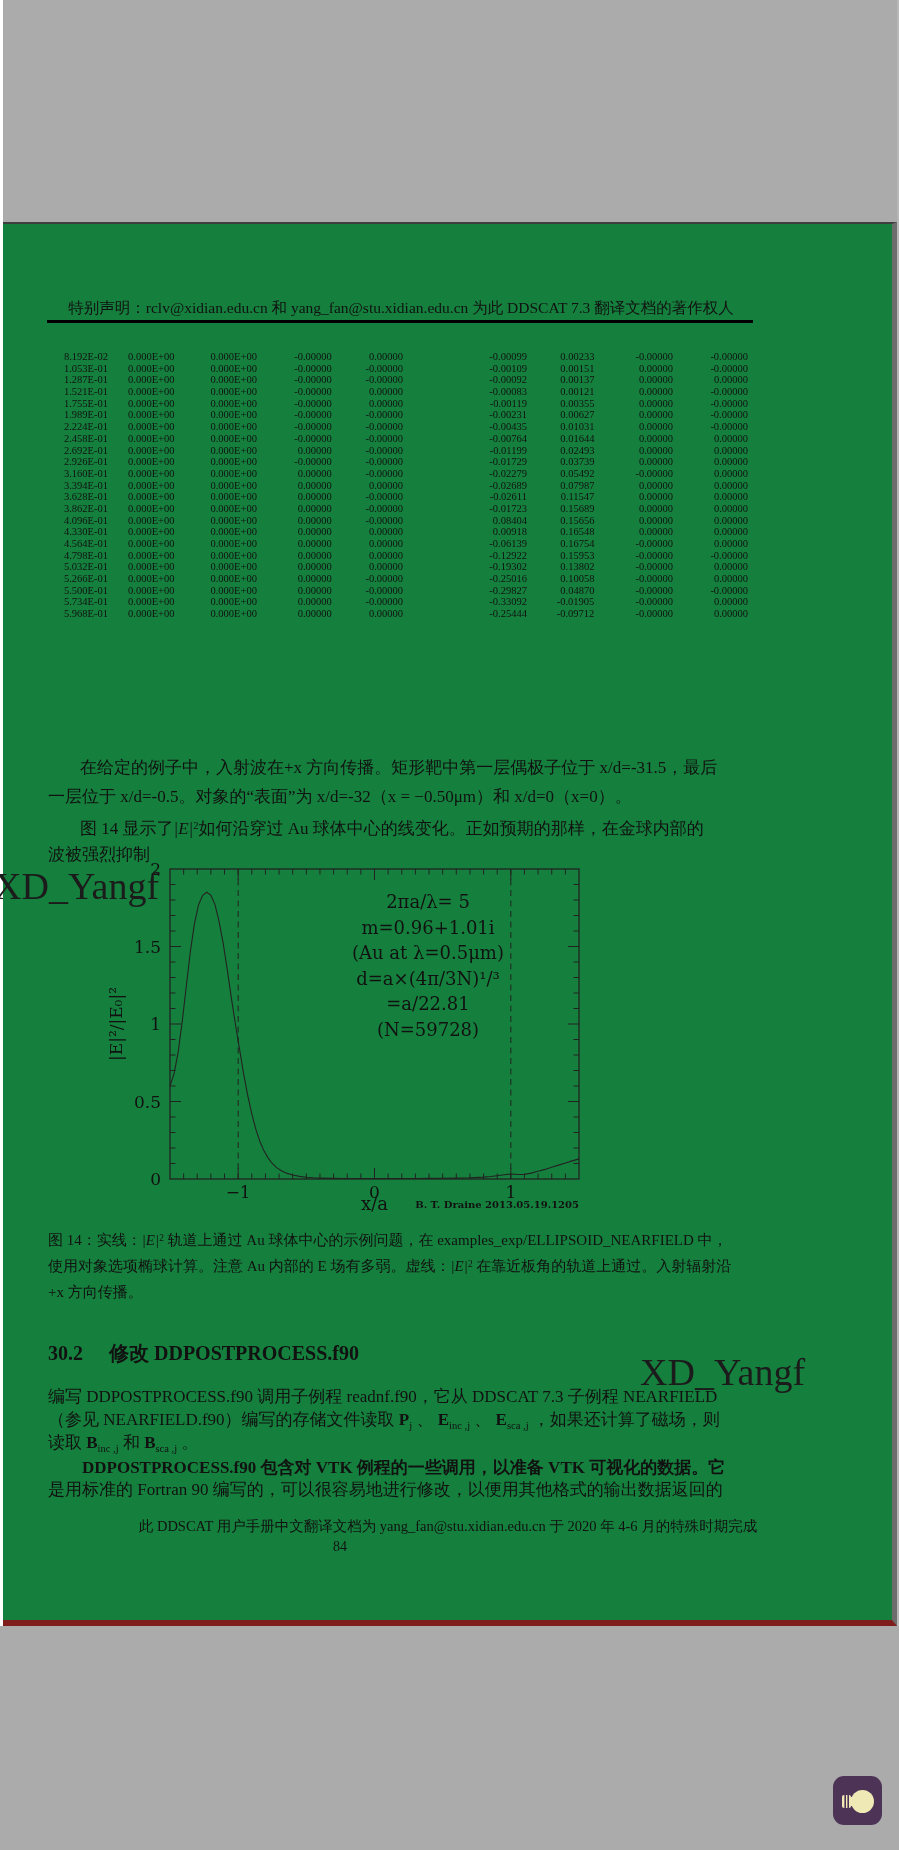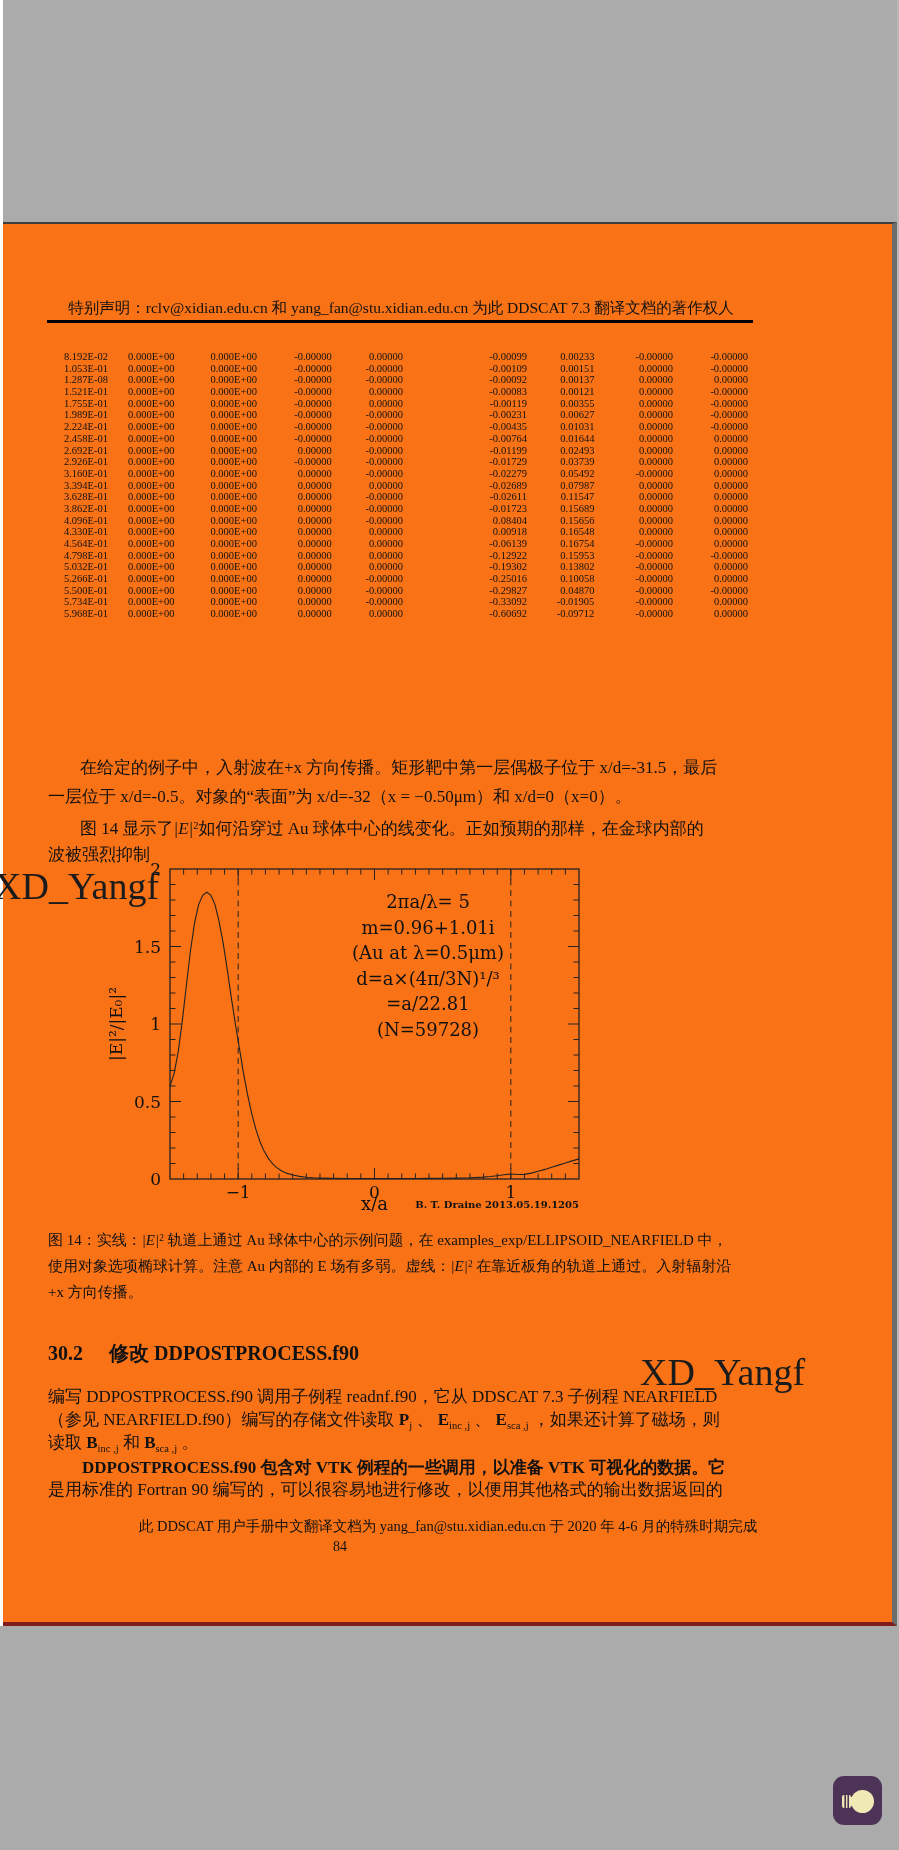--- a/index.html
+++ b/index.html
@@ -7,22 +7,22 @@
     width:899px;height:1850px;position:relative;overflow:hidden;
     background:#ababab;
     font-family:"Liberation Serif", serif;
     color:#111;
   }
   .edge-strip{position:absolute;top:0;height:1626px;}
   .edge-strip.left{left:0;width:3px;background:#ffffff;}
   .edge-strip.right{right:0;width:2px;background:#b7b7b7;}
   .page{
     position:absolute;left:3px;top:222px;width:894px;height:1404px;
-    background:#f97316;box-sizing:border-box;
-    border-top:2px solid #3e3e3e;border-bottom:4px solid #7f1d1d;
+    background:#15803d;box-sizing:border-box;
+    border-top:2px solid #3e3e3e;border-bottom:6px solid #7f1d1d;
     border-right:5px solid #6d6d6d;
   }
   .abs{position:absolute;white-space:nowrap;}
   .hdr-notice{left:44px;top:74px;width:708px;text-align:center;font-size:15.5px;}
   .hdr-rule{left:44px;top:96px;width:706px;height:3px;background:#000;}
   .datatable{left:45px;top:127px;width:700px;}
   .trow{display:flex;height:11.7px;line-height:11.7px;}
   .tcell{font-size:10.5px;text-align:right;}
   .tcell:nth-child(1){width:64px;}
   .tcell:nth-child(2){width:71px;}
@@ -79,21 +79,21 @@
         <span class="tcell">0.000E+00</span>
         <span class="tcell">0.000E+00</span>
         <span class="tcell">-0.00000</span>
         <span class="tcell">-0.00000</span>
         <span class="tcell">-0.00109</span>
         <span class="tcell">0.00151</span>
         <span class="tcell">0.00000</span>
         <span class="tcell">-0.00000</span>
       </div>
       <div class="trow">
-        <span class="tcell">1.287E-08</span>
+        <span class="tcell">1.287E-01</span>
         <span class="tcell">0.000E+00</span>
         <span class="tcell">0.000E+00</span>
         <span class="tcell">-0.00000</span>
         <span class="tcell">-0.00000</span>
         <span class="tcell">-0.00092</span>
         <span class="tcell">0.00137</span>
         <span class="tcell">0.00000</span>
         <span class="tcell">0.00000</span>
       </div>
       <div class="trow">
@@ -304,21 +304,21 @@
         <span class="tcell">-0.01905</span>
         <span class="tcell">-0.00000</span>
         <span class="tcell">0.00000</span>
       </div>
       <div class="trow">
         <span class="tcell">5.968E-01</span>
         <span class="tcell">0.000E+00</span>
         <span class="tcell">0.000E+00</span>
         <span class="tcell">0.00000</span>
         <span class="tcell">0.00000</span>
-        <span class="tcell">-0.60692</span>
+        <span class="tcell">-0.25444</span>
         <span class="tcell">-0.09712</span>
         <span class="tcell">-0.00000</span>
         <span class="tcell">0.00000</span>
       </div>
     </div>
 
   <div class="abs bodytext" style="left:77px;top:533px;">在给定的例子中，入射波在+x 方向传播。矩形靶中第一层偶极子位于 x/d=-31.5，最后</div>
   <div class="abs bodytext" style="left:45px;top:562px;">一层位于 x/d=-0.5。对象的“表面”为 x/d=-32（x = −0.50μm）和 x/d=0（x=0）。</div>
   <div class="abs bodytext" style="left:77px;top:591px;"><span>图 14 显示了</span><span class="sg-it">|E|</span><span class="sg-sup">2</span><span>如何沿穿过 Au 球体中心的线变化。正如预期的那样，在金球内部的</span></div>
   <div class="abs bodytext" style="left:45px;top:620px;">波被强烈抑制</div>

